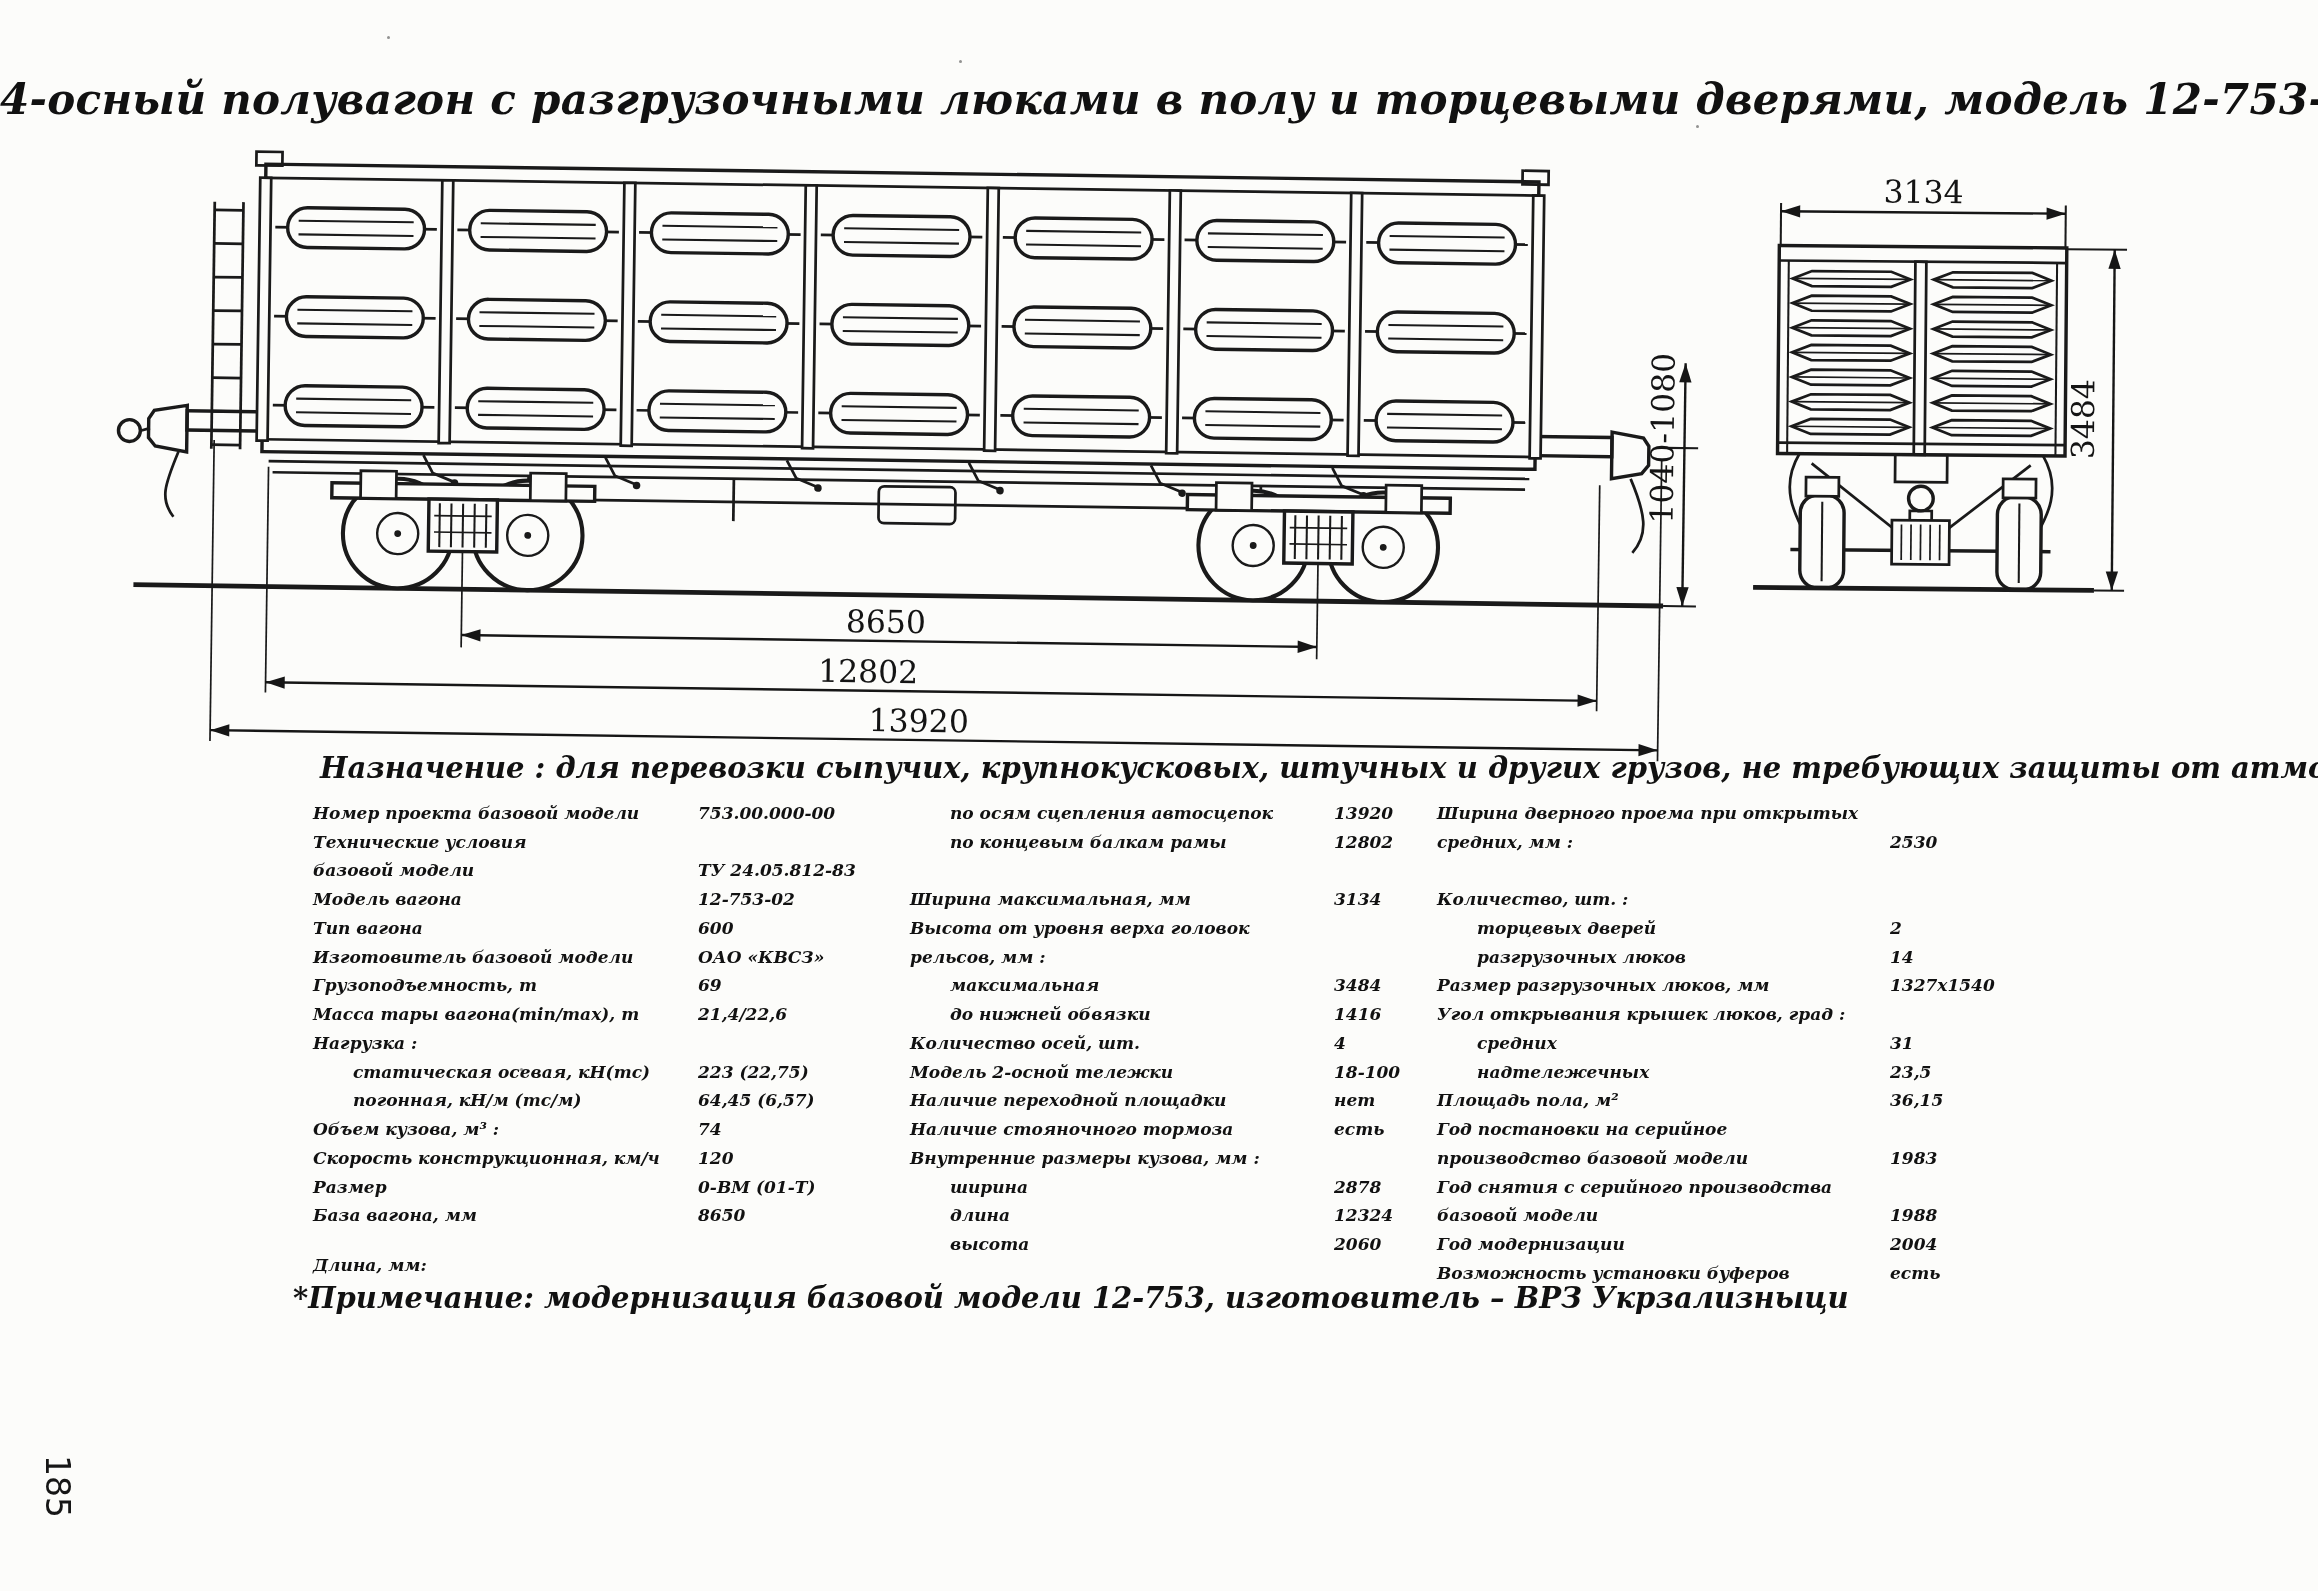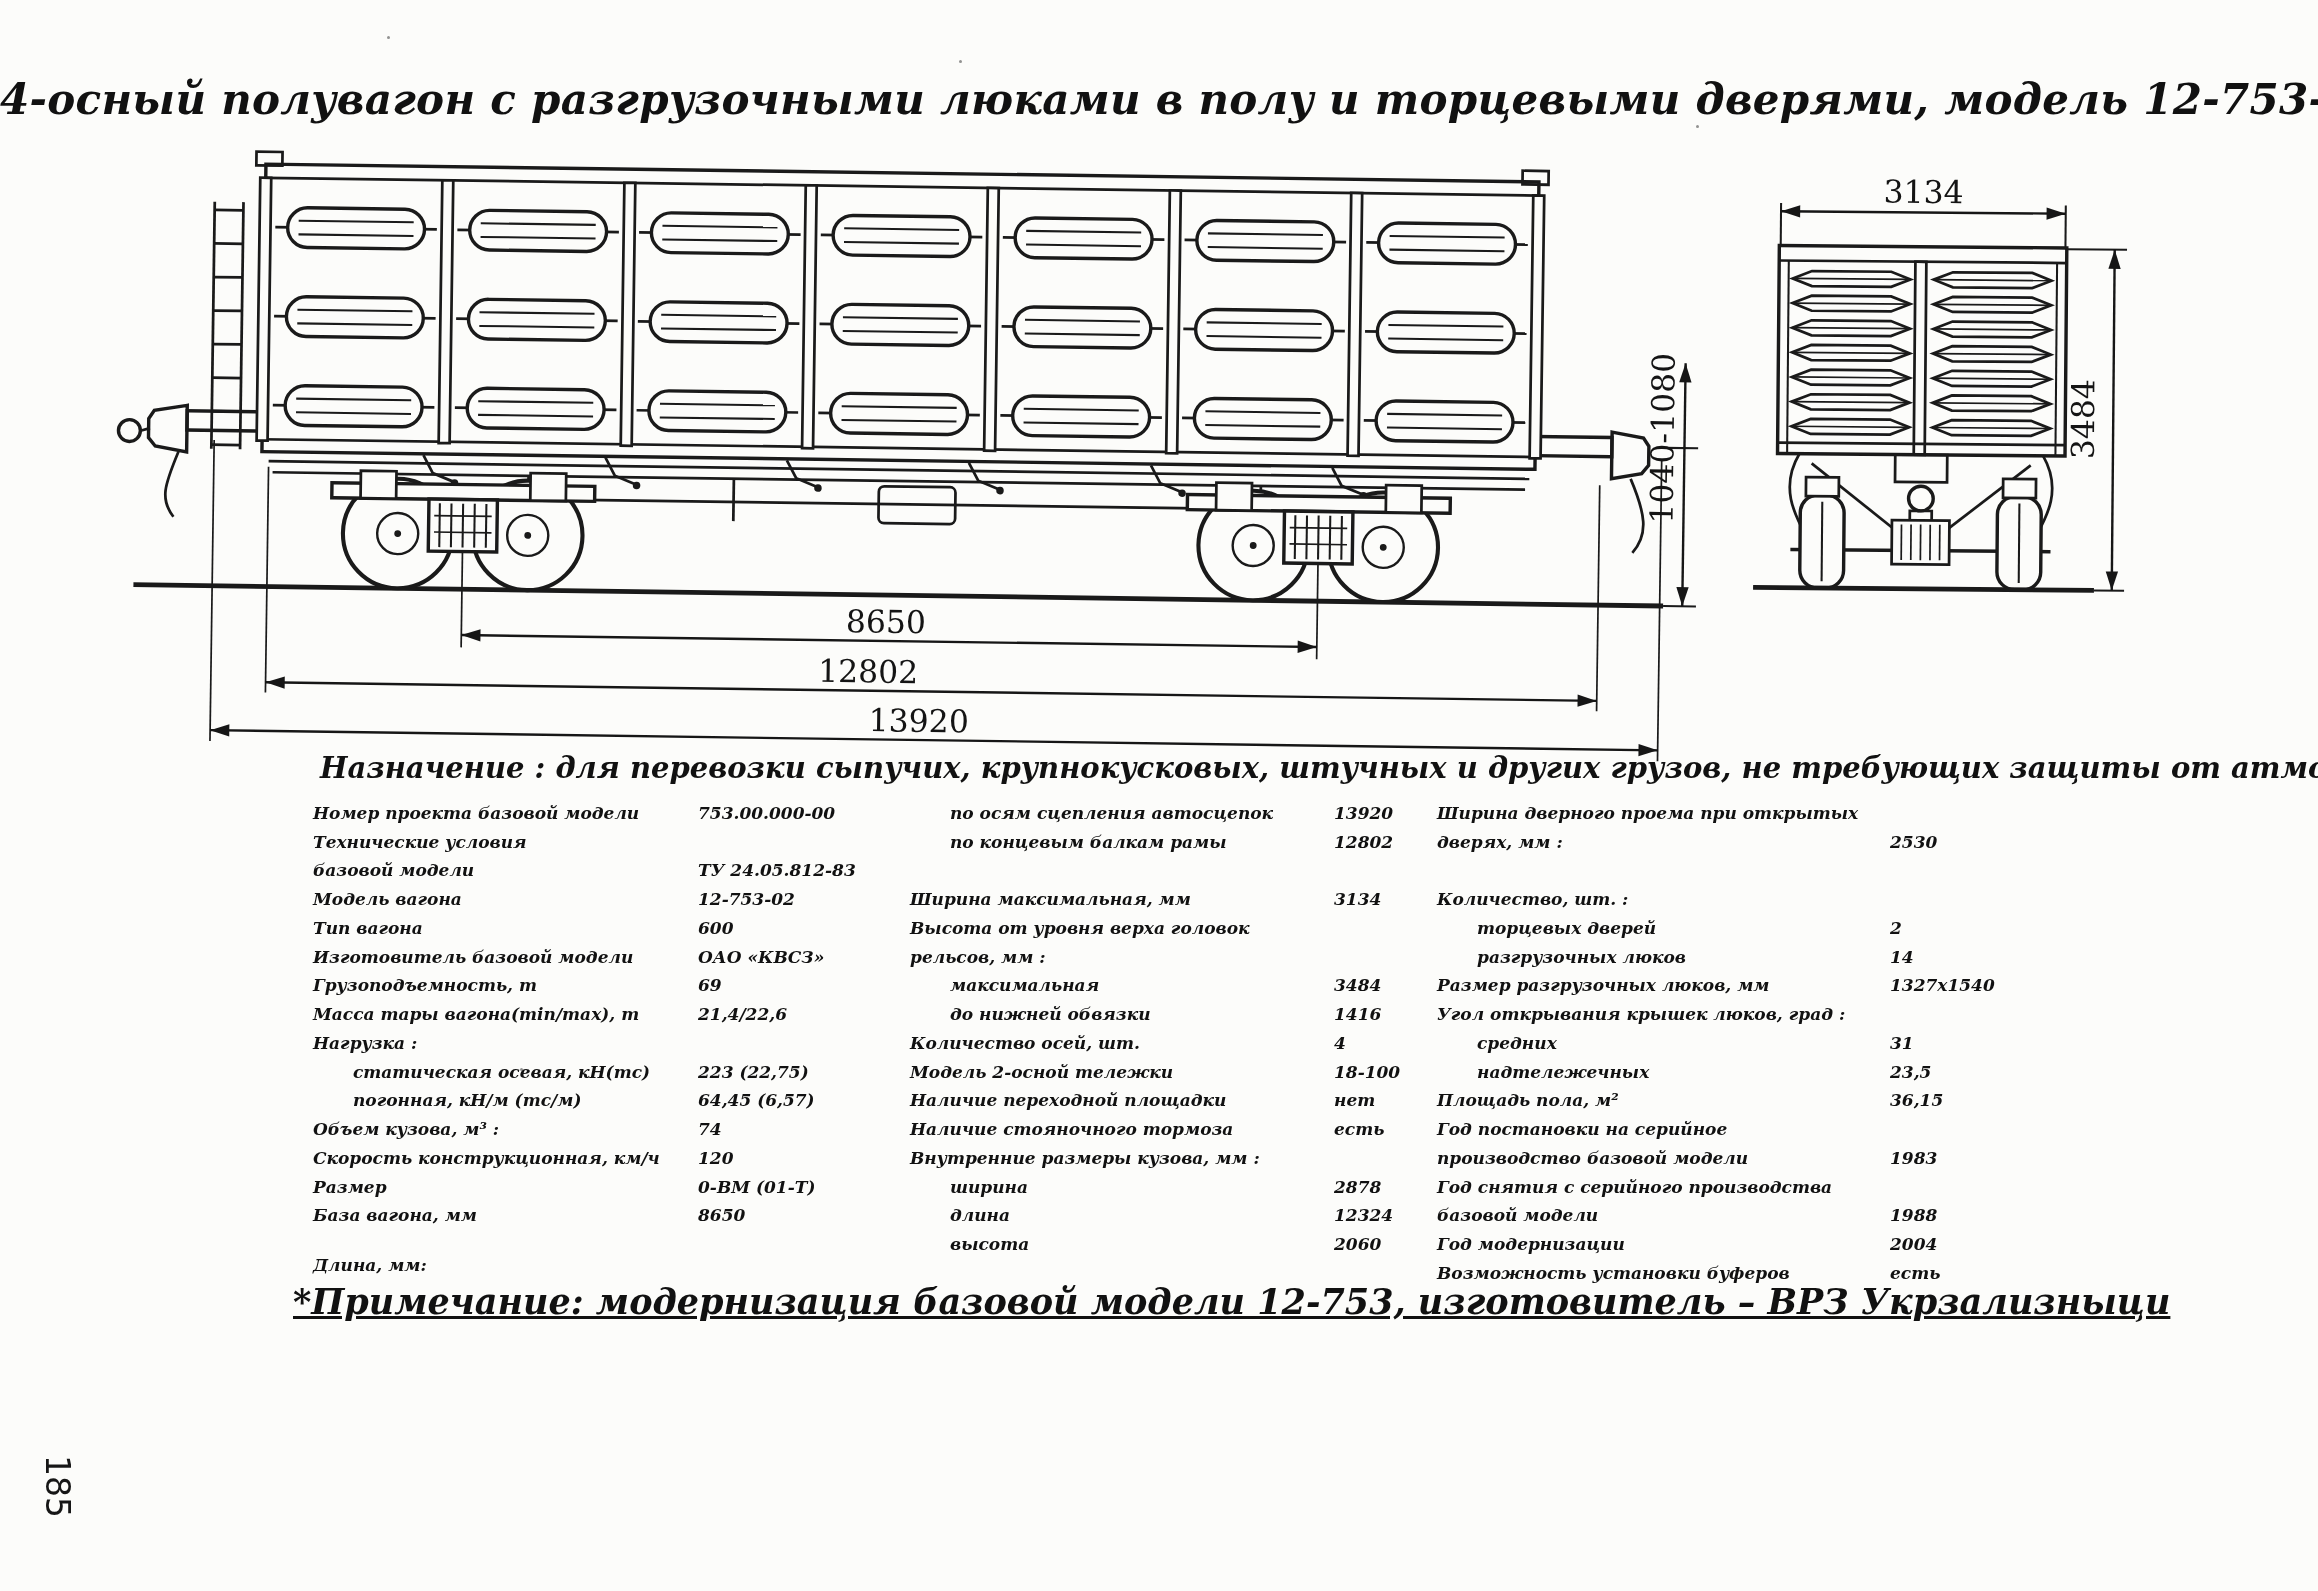--- a/index.html
+++ b/index.html
@@ -12,21 +12,21 @@
     position:absolute; top:75px; left:0; width:2319px;
     text-align:center; font-size:42px; font-weight:bold; font-style:italic;
     letter-spacing:0.3px; white-space:nowrap;
   }
   .purpose{
     position:absolute; left:320px; top:751px;
     font-size:29px; font-weight:bold; font-style:italic; white-space:nowrap;
   }
   .footnote{
     position:absolute; left:293px; top:1281px;
-    font-size:35px; font-weight:bold; font-style:italic; white-space:nowrap;text-decoration:underline;
+    font-size:29px; font-weight:bold; font-style:italic; white-space:nowrap;
   }
   .pagenum{
     position:absolute; left:77px; top:1455px;
     font-family:"DejaVu Sans", sans-serif; font-size:33px; color:#161616;
     transform:rotate(90deg); transform-origin:top left; white-space:nowrap;
   }
   .spec-col{ position:absolute; top:799px; }
   .spec-row{
     position:absolute; left:0; height:29px; line-height:29px; white-space:nowrap;
     font-size:17px; font-weight:bold; font-style:italic;
@@ -375,21 +375,21 @@
       <div class="spec-row" style="top: 259px;"><span class="spec-label">Модель 2-осной тележки</span><span class="spec-value" style="left: 424px;">18-100</span></div>
       <div class="spec-row" style="top: 287px;"><span class="spec-label">Наличие переходной площадки</span><span class="spec-value" style="left: 424px;">нет</span></div>
       <div class="spec-row" style="top: 316px;"><span class="spec-label">Наличие стояночного тормоза</span><span class="spec-value" style="left: 424px;">есть</span></div>
       <div class="spec-row" style="top: 345px;"><span class="spec-label">Внутренние размеры кузова, мм :</span><span class="spec-value" style="left: 424px;"></span></div>
       <div class="spec-row" style="top: 374px;"><span class="spec-label ind">ширина</span><span class="spec-value" style="left: 424px;">2878</span></div>
       <div class="spec-row" style="top: 402px;"><span class="spec-label ind">длина</span><span class="spec-value" style="left: 424px;">12324</span></div>
       <div class="spec-row" style="top: 431px;"><span class="spec-label ind">высота</span><span class="spec-value" style="left: 424px;">2060</span></div>
     </div>
   <div class="spec-col" style="left:1437px;">
       <div class="spec-row" style="top: 0px;"><span class="spec-label">Ширина дверного проема при открытых</span><span class="spec-value" style="left: 453px;"></span></div>
-      <div class="spec-row" style="top: 29px;"><span class="spec-label">дверях, мм :</span><span class="spec-value" style="left: 453px;">2530</span></div>
+      <div class="spec-row" style="top: 29px;"><span class="spec-label">средних, мм :</span><span class="spec-value" style="left: 453px;">2530</span></div>
       <div class="spec-row" style="top: 57px;"><span class="spec-label"></span><span class="spec-value" style="left: 453px;"></span></div>
       <div class="spec-row" style="top: 86px;"><span class="spec-label">Количество, шт. :</span><span class="spec-value" style="left: 453px;"></span></div>
       <div class="spec-row" style="top: 115px;"><span class="spec-label ind">торцевых дверей</span><span class="spec-value" style="left: 453px;">2</span></div>
       <div class="spec-row" style="top: 144px;"><span class="spec-label ind">разгрузочных люков</span><span class="spec-value" style="left: 453px;">14</span></div>
       <div class="spec-row" style="top: 172px;"><span class="spec-label">Размер разгрузочных люков, мм</span><span class="spec-value" style="left: 453px;">1327x1540</span></div>
       <div class="spec-row" style="top: 201px;"><span class="spec-label">Угол открывания крышек люков, град :</span><span class="spec-value" style="left: 453px;"></span></div>
       <div class="spec-row" style="top: 230px;"><span class="spec-label ind">средних</span><span class="spec-value" style="left: 453px;">31</span></div>
       <div class="spec-row" style="top: 259px;"><span class="spec-label ind">надтележечных</span><span class="spec-value" style="left: 453px;">23,5</span></div>
       <div class="spec-row" style="top: 287px;"><span class="spec-label">Площадь пола, м²</span><span class="spec-value" style="left: 453px;">36,15</span></div>
       <div class="spec-row" style="top: 316px;"><span class="spec-label">Год постановки на серийное</span><span class="spec-value" style="left: 453px;"></span></div>

